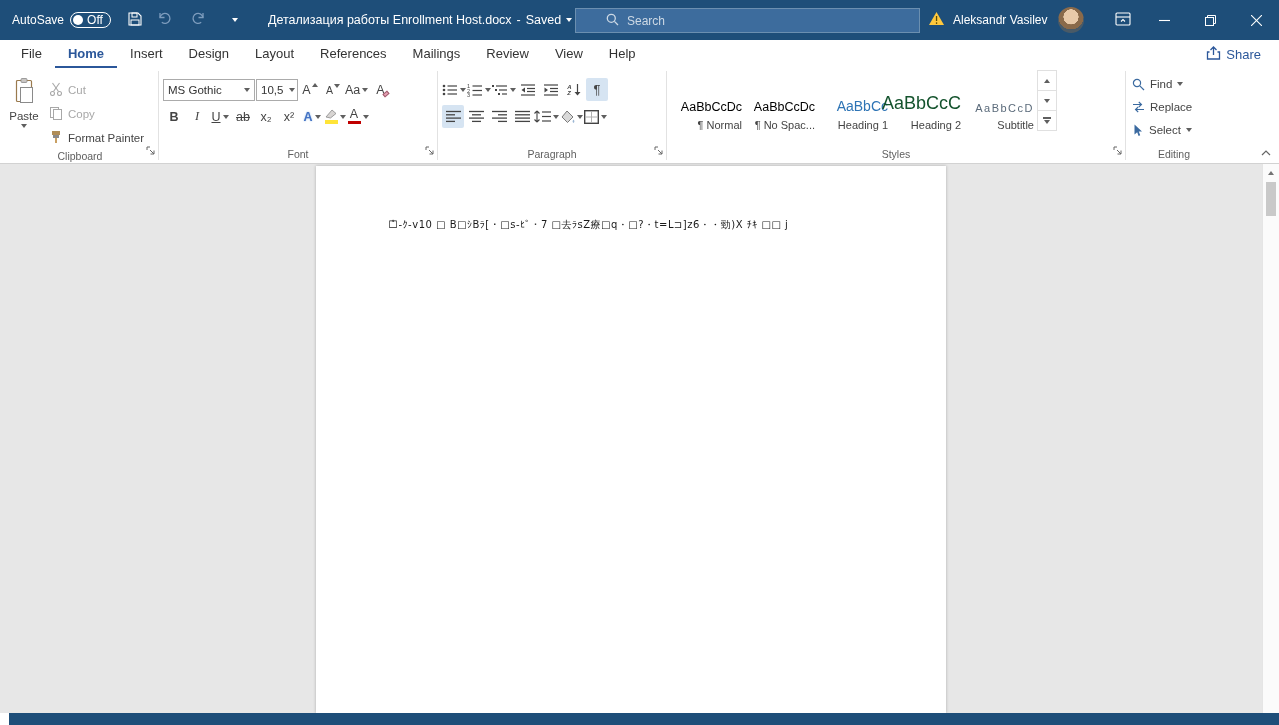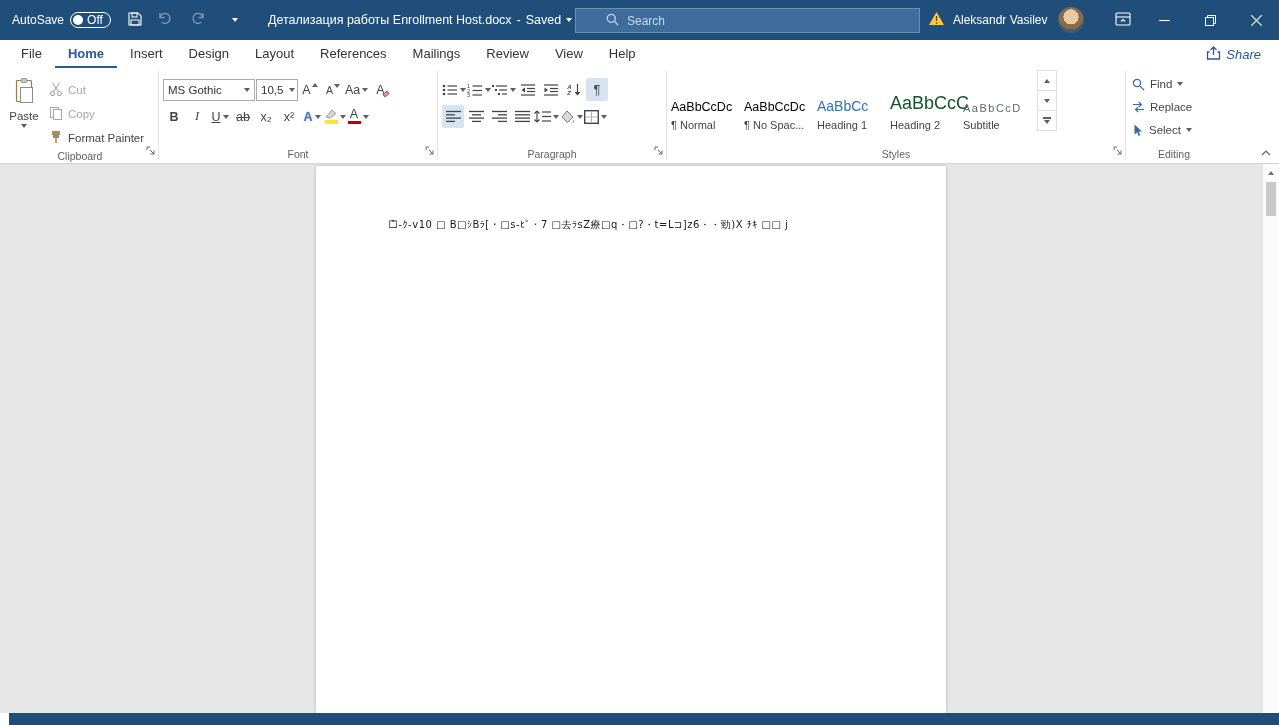--- a/index.html
+++ b/index.html
@@ -27,21 +27,21 @@
   .avatar { position:absolute; left:1058px; top:7px; width:26px; height:26px; border-radius:50%;
             background:radial-gradient(circle at 50% 38%, #e8c9a8 0 36%, #8a6a4a 37% 60%, #4a5a66 61% 100%); cursor:pointer; }
   .ribbon-opt { left:1108px; cursor:pointer; }
   .win-controls { position:absolute; right:0; top:0; height:40px; display:flex; }
   .win-btn { width:46px; height:40px; display:flex; align-items:center; justify-content:center; cursor:pointer; }
 
   
   .tabs-row { height:28px; background:#fff; display:flex; align-items:flex-end; padding-left:8px; position:relative; }
   .tab { padding:0 13px; font-size:13px; color:#333; height:28px; line-height:27px; cursor:pointer; }
   .tab.active { color:#2b579a; border-bottom:2.5px solid #2b579a; font-weight:bold; }
-  .share-btn { position:absolute; right:18px; top:0; height:28px; display:flex; align-items:center; gap:5px; color:#2b579a; font-size:13px; cursor:pointer;font-style:italic; }
+  .share-btn { position:absolute; right:18px; top:0; height:28px; display:flex; align-items:center; gap:5px; color:#2b579a; font-size:13px; cursor:pointer; }
 
   
   .ribbon { height:96px; background:#fff; border-bottom:1px solid #d2d2d2; display:flex; padding-left:2px; position:relative; }
   .rgroup { display:flex; flex-direction:column; position:relative; }
   .g-body { flex:1; padding-top:8px; }
   .g-label-row { height:18px; display:flex; align-items:center; justify-content:center; font-size:10.5px; color:#5f5f5f; position:relative; }
   .launcher { position:absolute; right:3px; bottom:4px; cursor:pointer; }
   .gsep { width:1px; background:#e2e2e2; margin:3px 0; }
   .g-clipboard { width:156px; } .g-font { width:278px; } .g-paragraph { width:228px; }
   .g-styles { width:458px; } .g-editing { width:96px; }
@@ -73,21 +73,21 @@
   .af-wrap { display:flex; align-items:flex-start; gap:1px; }
   .af-small { font-size:10.5px; }
 
   
   .sort-ic { display:flex; flex-direction:column; font-size:6px; line-height:6px; color:#444; font-weight:bold; }
   .pilcrow { font-size:13px; color:#444; }
 
   
   .styles-body { display:flex; padding-top:2px; }
   .style-strip { display:flex; gap:2px; padding-left:4px; }
-  .style-item { width:71px; height:64px; display:flex; flex-direction:column; align-items:flex-start; justify-content:flex-end; padding-bottom:3px; border-radius:2px; cursor:pointer; }
+  .style-item { width:71px; height:64px; display:flex; flex-direction:column; align-items:flex-end; justify-content:flex-end; padding-bottom:3px; border-radius:2px; cursor:pointer; }
   .style-prev { margin-bottom:5px; color:#000; font-size:12.5px; white-space:nowrap; }
   .style-name { font-size:11px; color:#444; white-space:nowrap; }
   .st-h1 .style-prev { color:#2e74b5; font-size:14px; }
   .st-h2 .style-prev { color:#14532d; font-size:18px; }
   .st-title .style-prev { font-size:23px; font-weight:400; color:#141414; margin-bottom:1px; }
   .st-subtitle .style-prev { color:#5a6a7a; letter-spacing:1.5px; font-size:11px; }
   .style-scroll { display:flex; flex-direction:column; margin-left:3px; }
   .ss-btn { width:20px; height:21px; border:1px solid #e0e0e0; background:#fff; display:flex; flex-direction:column; align-items:center; justify-content:center; cursor:pointer; }
   .ss-btn + .ss-btn { margin-top:-1px; }
   .more-bar { width:8px; height:1.5px; background:#5f5f5f; margin-bottom:1.5px; }

